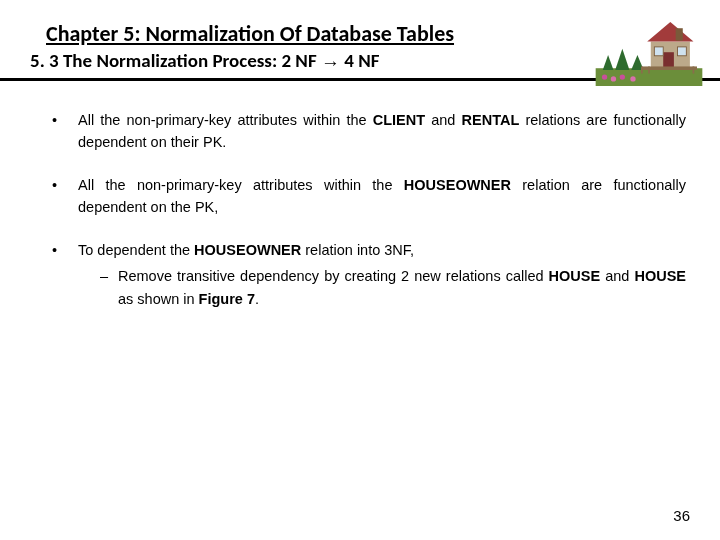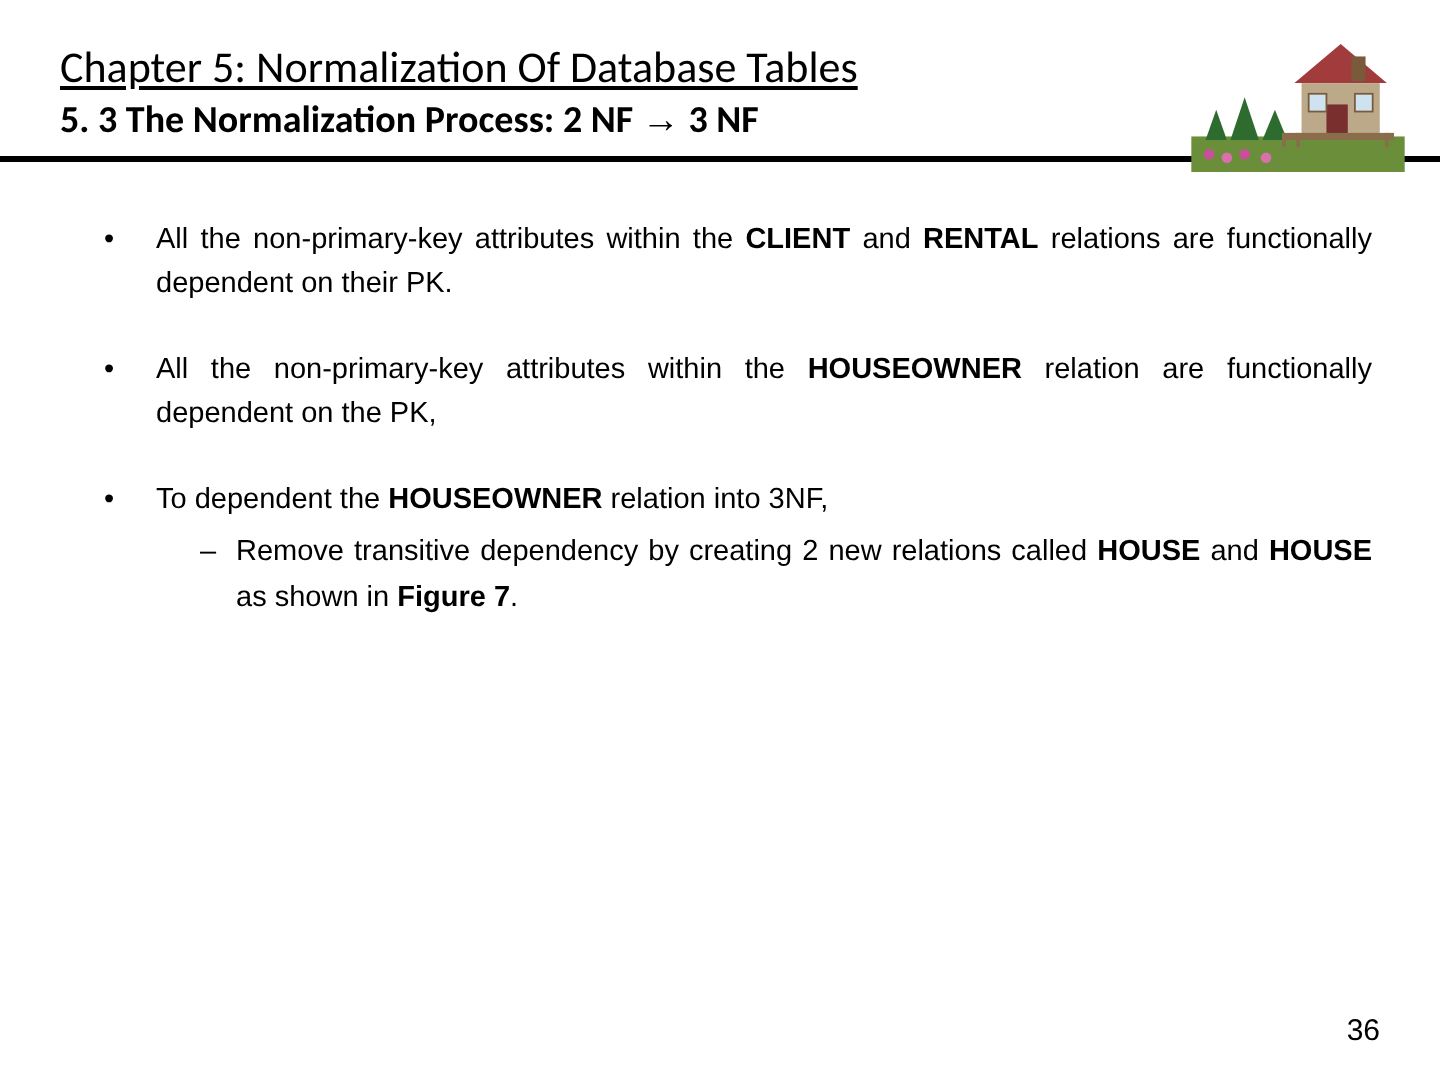--- a/index.html
+++ b/index.html
@@ -12,23 +12,23 @@
     color: #000;
     position: relative;
     box-sizing: border-box;
   }
   .header {
     padding: 20px 30px 0 30px;
   }
   .chapter-title {
     font-family: "Calibri", Arial, sans-serif;
     font-size: 22px;
-    font-weight: 400;
+    font-weight: 700;
     text-decoration: underline;
-    margin: 0 0 2px 0;
+    margin: 0 0 2px 16px;
   }
   .section-title {
     font-family: "Calibri", Arial, sans-serif;
     font-size: 19px;
     font-weight: 700;
     margin: 0 0 6px 0;
   }
   .arrow {
     font-family: "Wingdings", Arial, sans-serif;
   }
@@ -113,21 +113,21 @@
     <circle cx="10" cy="80" r="3" fill="#c94f9b"></circle>
     <circle cx="20" cy="82" r="3" fill="#d96fab"></circle>
     <circle cx="30" cy="80" r="3" fill="#c94f9b"></circle>
     <circle cx="42" cy="82" r="3" fill="#d96fab"></circle>
   </svg>
 </div>
 
 <div class="header">
   <div class="chapter-title">Chapter 5: Normalization Of Database Tables</div>
   <div class="section-title">
-    <span>5. 3 The Normalization Process: 2 NF </span><span class="arrow">→</span><span> 3 NF</span>
+    <span>5. 3 The Normalization Process: 2 NF </span><span class="arrow">→</span><span> 4 NF</span>
   </div>
 </div>
 <div class="rule"></div>
 
 <div class="content">
   <ul class="bullets">
     <li>
       <span>All the non-primary-key attributes within the </span><span class="b">CLIENT</span><span> and </span><span class="b">RENTAL</span><span> relations are functionally dependent on their PK.</span>
     </li>
     <li>

